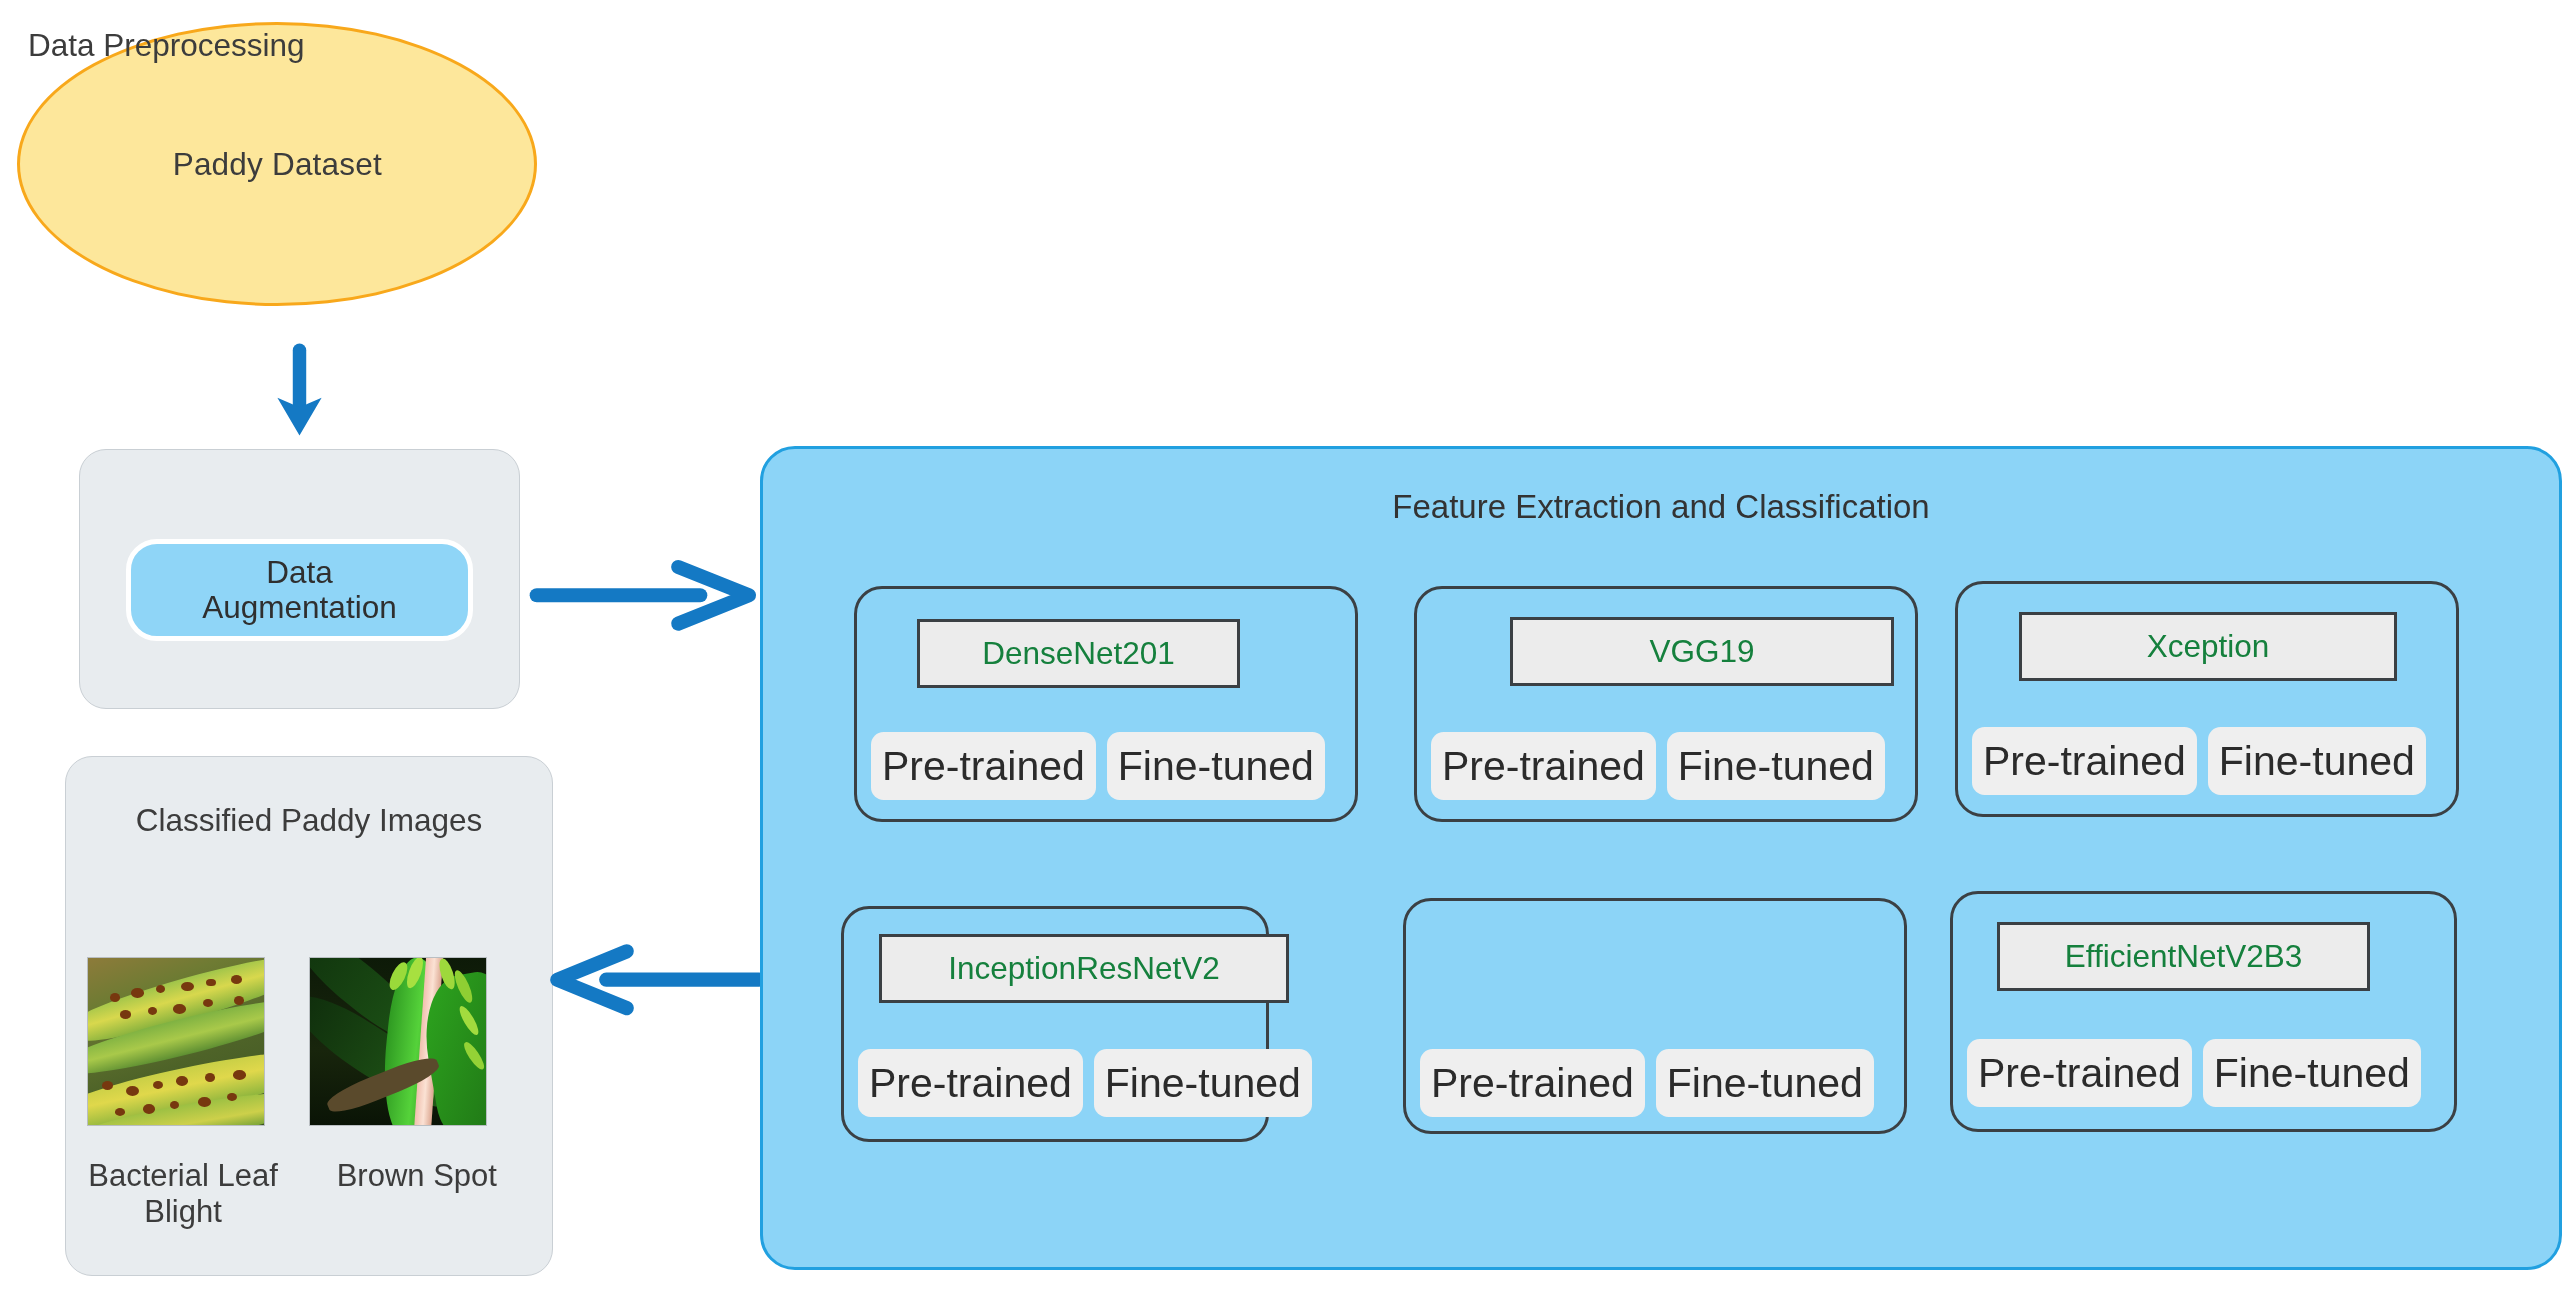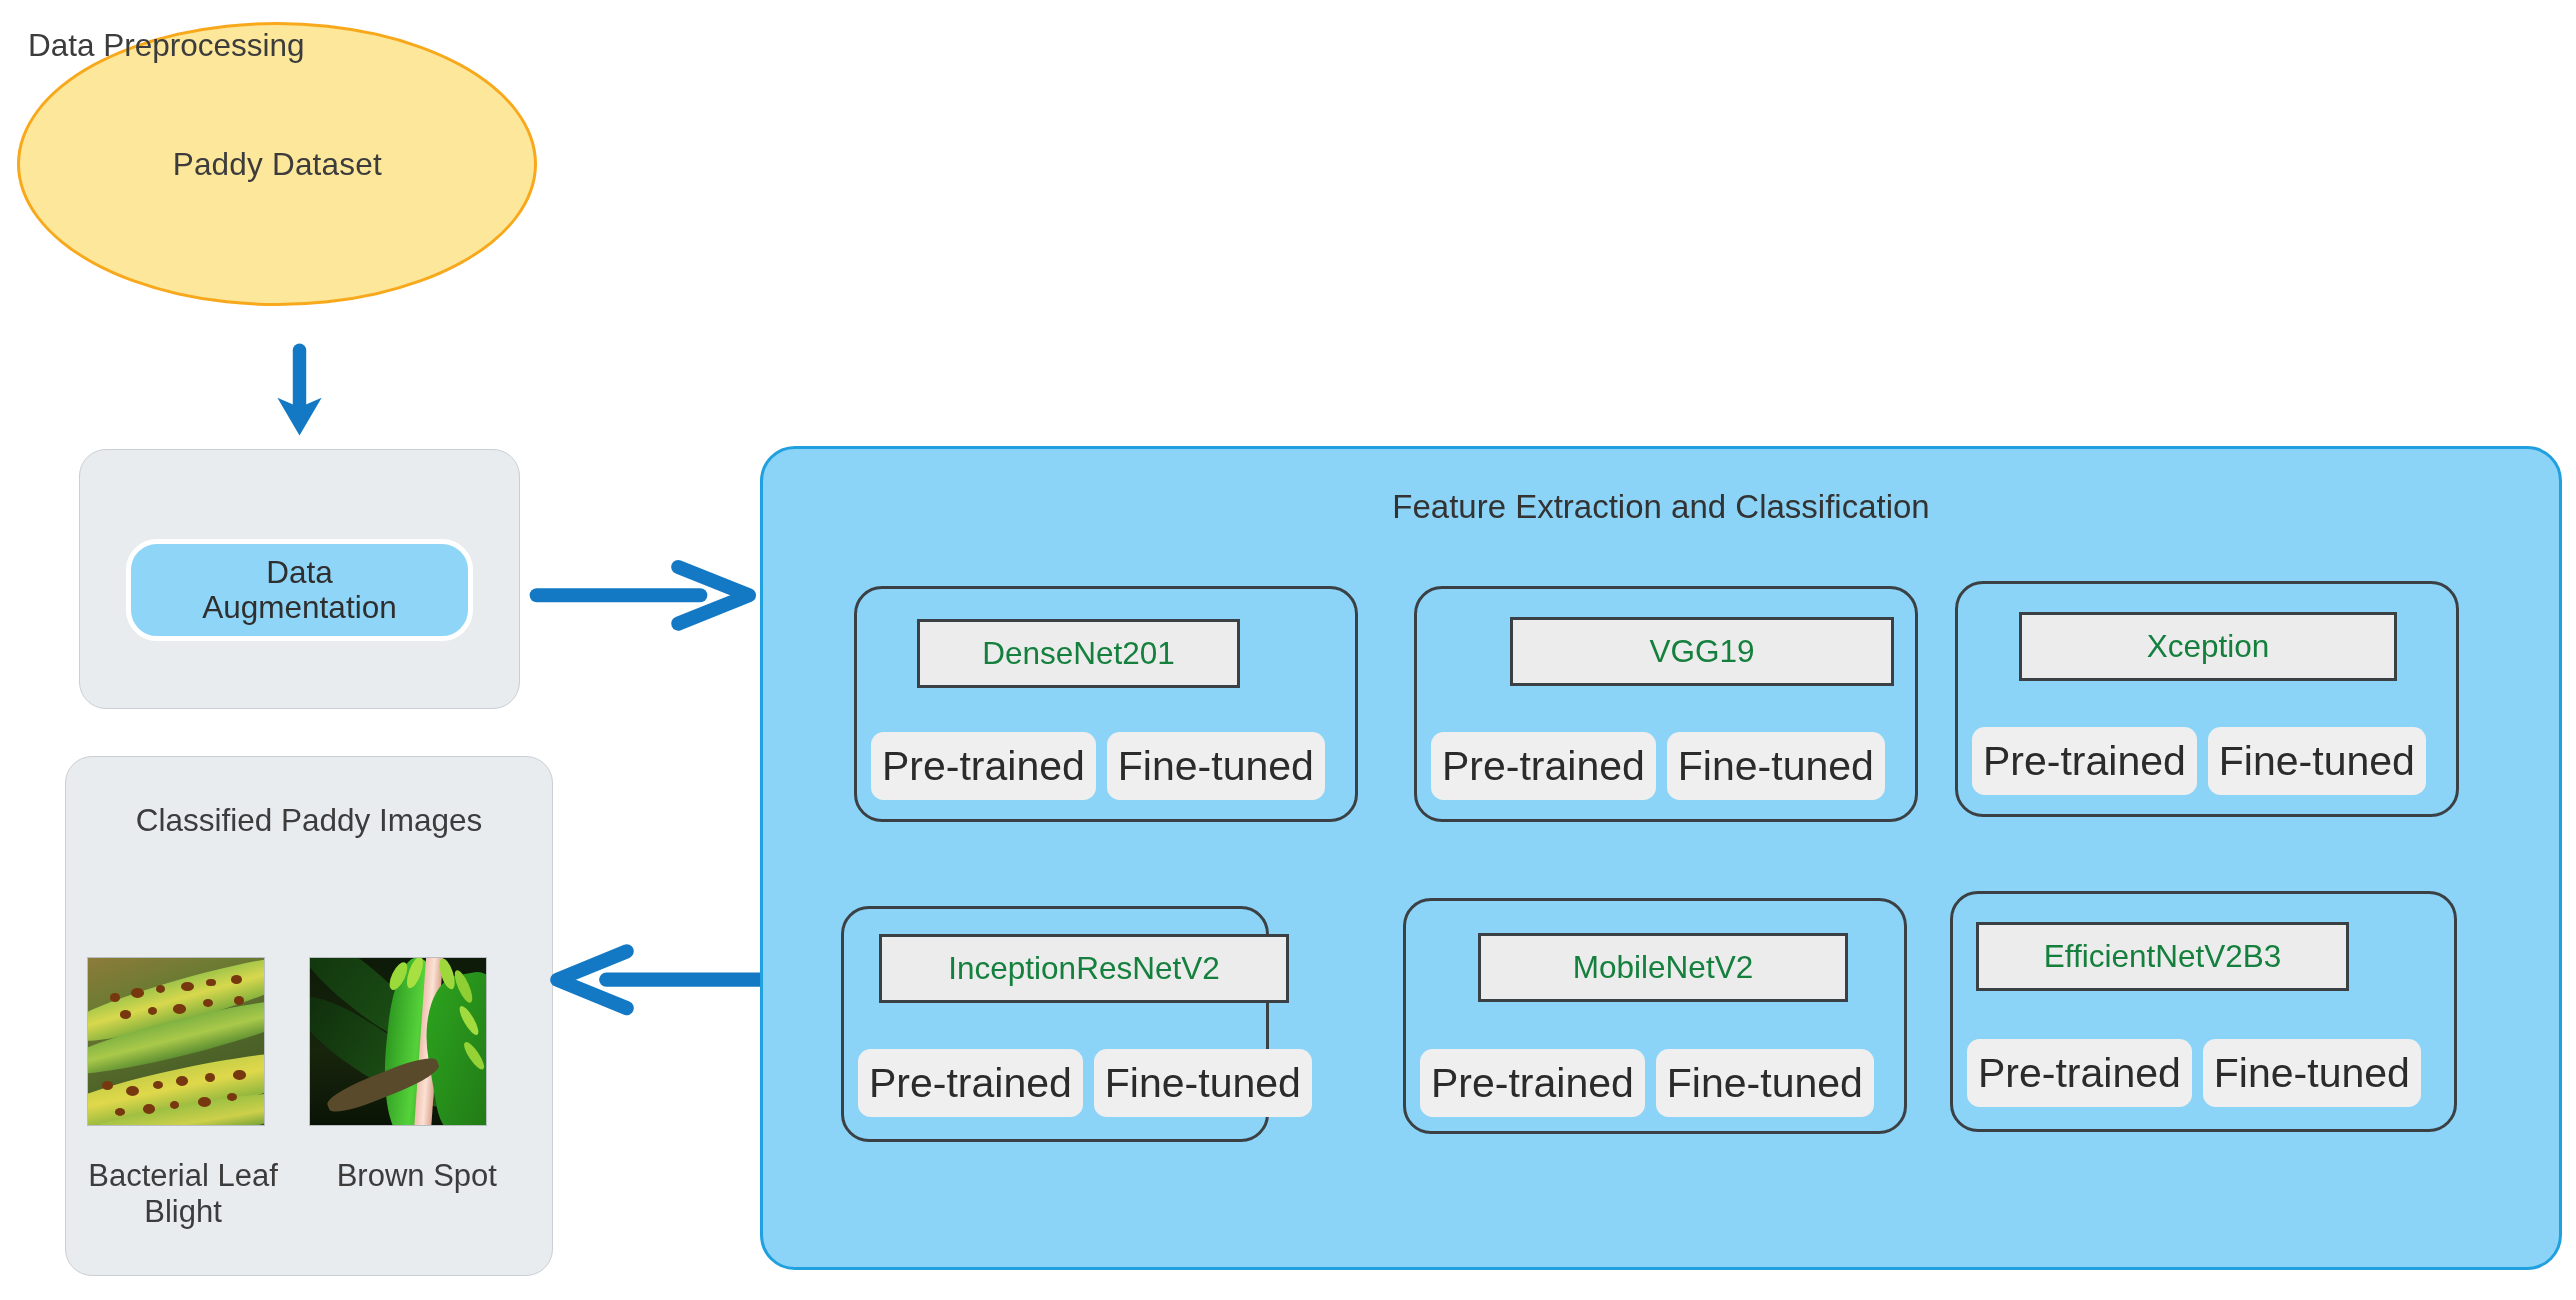--- a/index.html
+++ b/index.html
@@ -217,27 +217,26 @@
 
 <div class="abs model-card" style="left:841px;top:906px;width:428px;height:236px;">
   <div class="model-name" style="left:35px;top:25px;width:410px;height:69px;">InceptionResNetV2</div>
   <div class="chip-row" style="left:14px;top:140px;">
     <div class="chip">Pre-trained</div>
     <div class="chip">Fine-tuned</div>
   </div>
 </div>
 
 <div class="abs model-card" style="left:1403px;top:898px;width:504px;height:236px;">
-  <div class="model-name" style="left:72px;top:31.5px;width:370px;height:69px;">MobileNetV2</div>
   <div class="chip-row" style="left:14px;top:148px;">
     <div class="chip">Pre-trained</div>
     <div class="chip">Fine-tuned</div>
   </div>
 </div>
 
 <div class="abs model-card" style="left:1950px;top:891px;width:507px;height:241px;">
-  <div class="model-name" style="left:23px;top:28px;width:373px;height:69px;">EfficientNetV2B3</div>
+  <div class="model-name" style="left:44px;top:28px;width:373px;height:69px;">EfficientNetV2B3</div>
   <div class="chip-row" style="left:14px;top:145px;">
     <div class="chip">Pre-trained</div>
     <div class="chip">Fine-tuned</div>
   </div>
 </div>
 
 
 </body></html>

